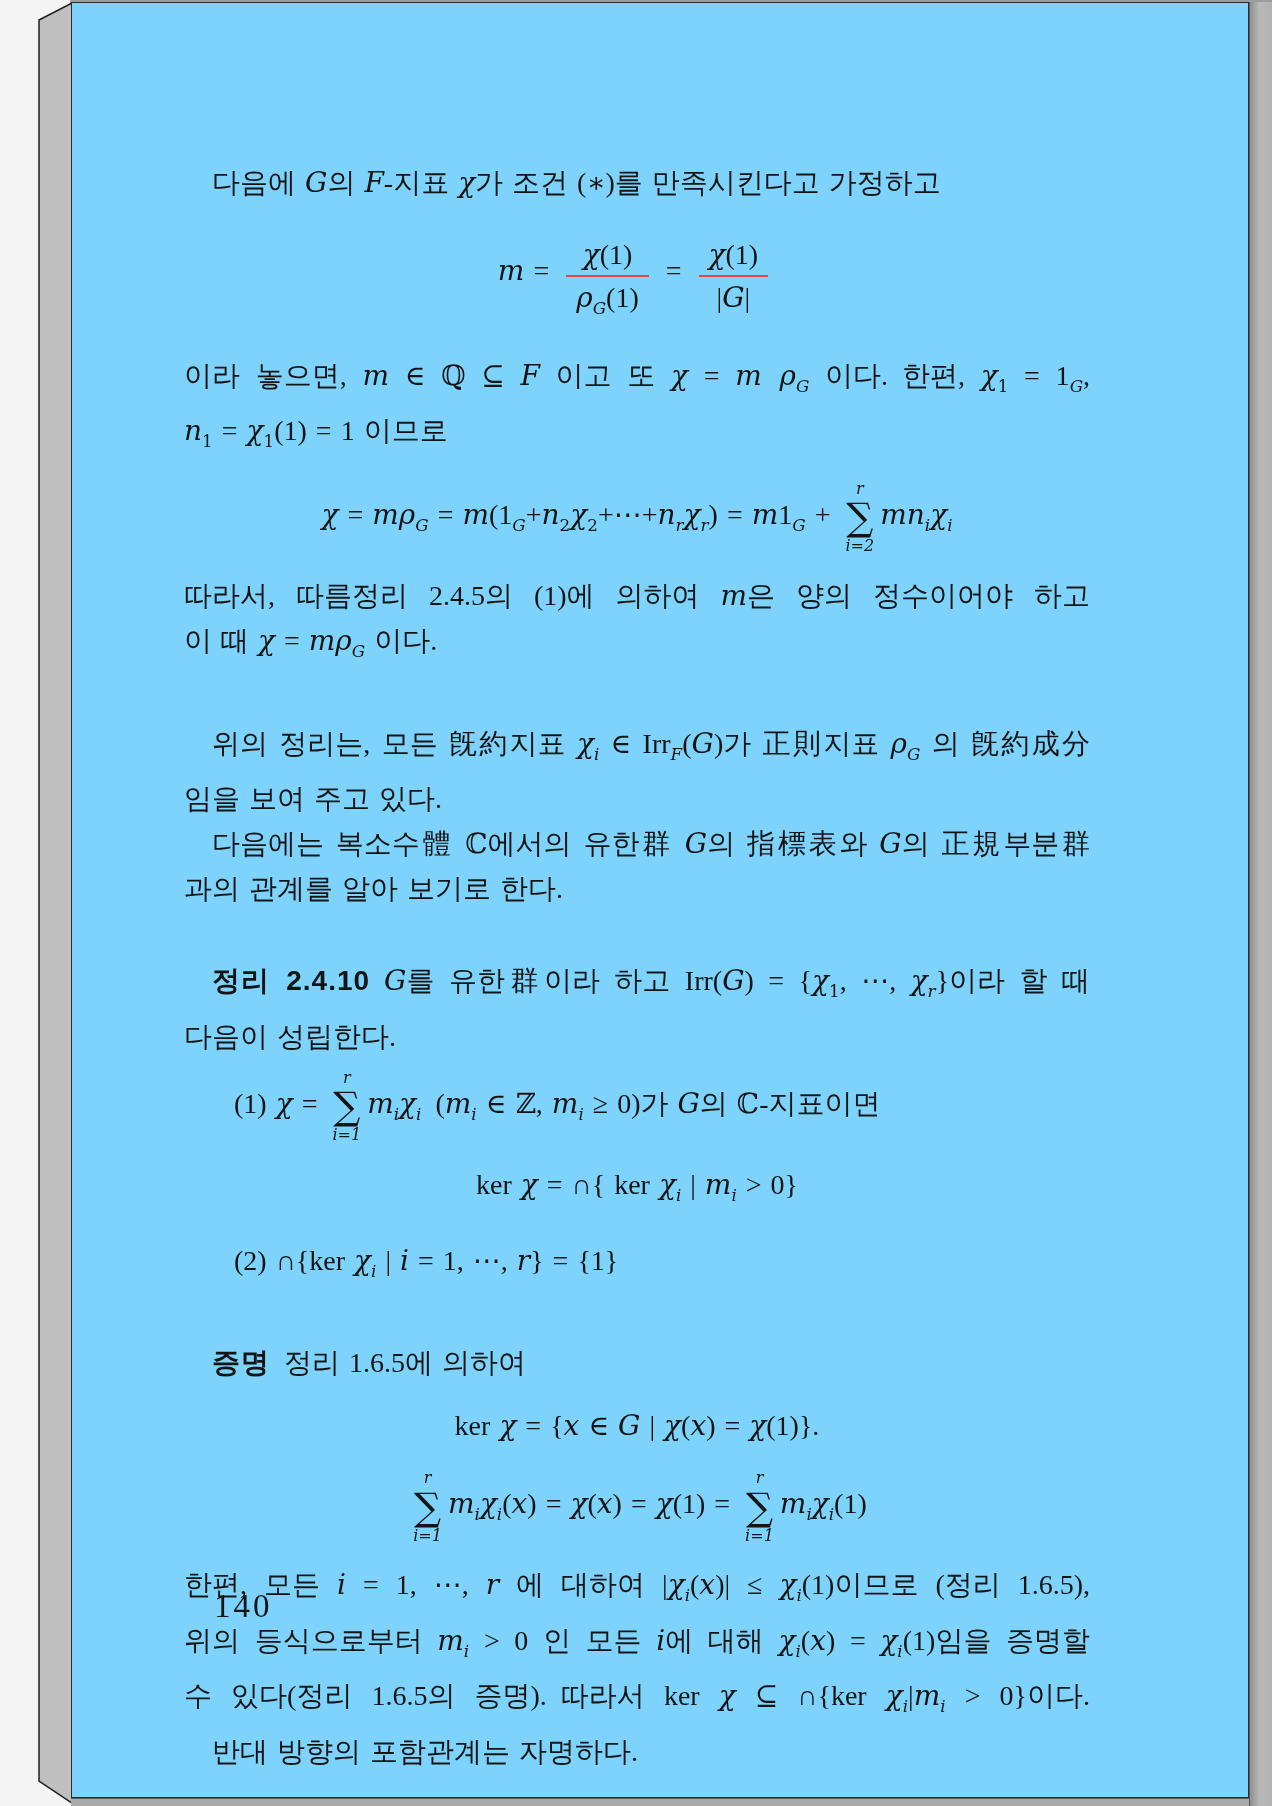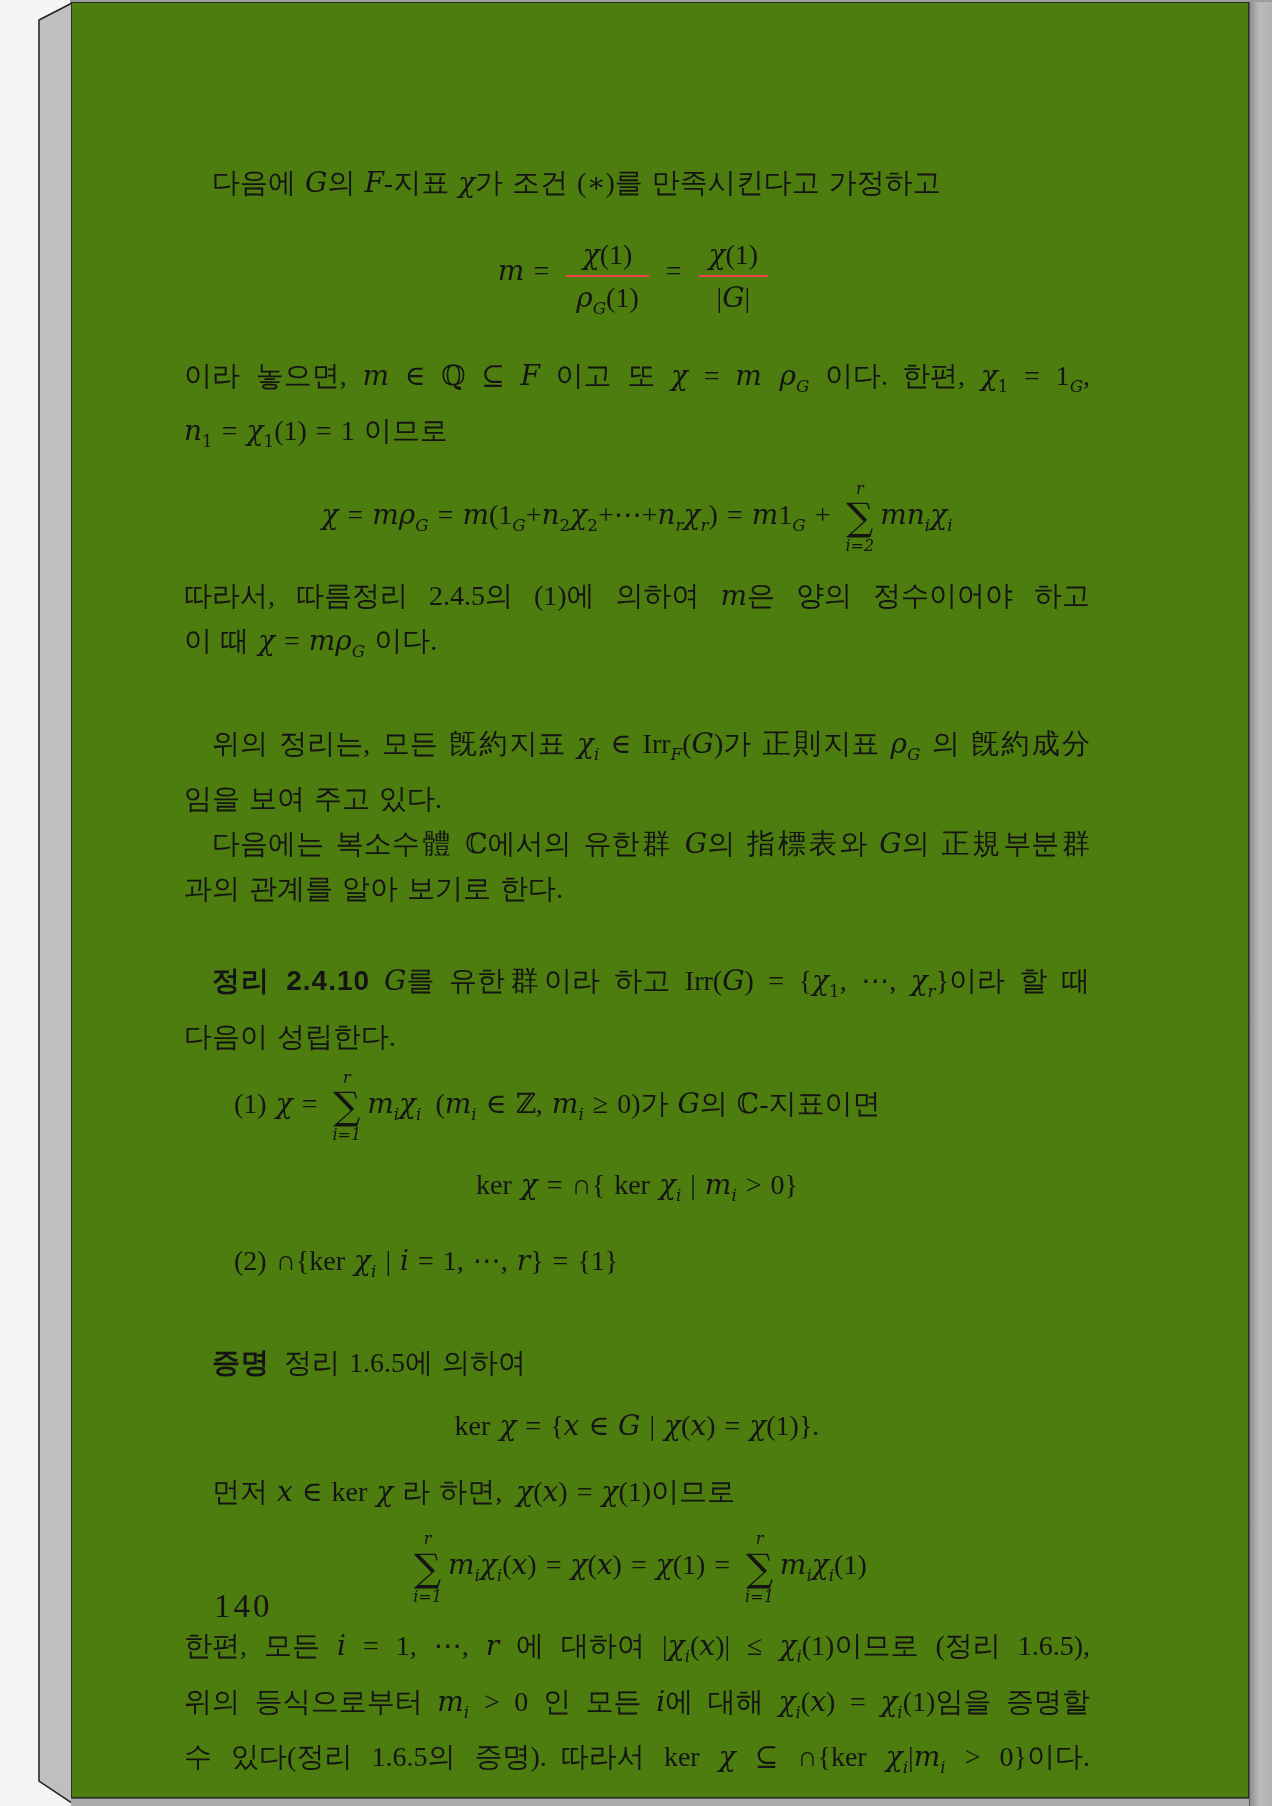--- a/index.html
+++ b/index.html
@@ -10,21 +10,21 @@
     color:#141414;
     overflow:hidden;
     position:relative;
   }
   .stage{position:absolute;inset:0;}
   
   .top-edge{position:absolute;left:70px;top:0;width:1202px;height:3px;background:#9c9c9c;}
   .spine-svg{position:absolute;left:0;top:0;}
   .page{
     position:absolute;left:71px;top:2px;width:1178px;height:1796px;
-    background:#4d7c0f;border:1px solid #2b2b2b;box-sizing:border-box;
+    background:#7dd3fc;border:1px solid #2b2b2b;box-sizing:border-box;
   }
   .right-edge{
     position:absolute;left:1249px;top:2px;width:23px;height:1804px;
     background:linear-gradient(to right,#8f8f8f 0,#b9b9b9 40%,#b2b2b2 100%);
     border-left:1px solid #5a5a5a;
   }
   .bottom-edge{
     position:absolute;left:71px;top:1798px;width:1178px;height:8px;
     background:#aaaaaa;border-top:1px solid #5a5a5a;
   }
@@ -98,21 +98,20 @@
         <div class="bl line">다음이 성립한다.</div>
         <div class="bl line ind2 sp-item">(1) <span class="v">χ</span> = <span class="sum">
             <span class="lim">r</span>
             <span class="sig">∑</span>
             <span class="lim">i=1</span>
           </span><span class="v">m</span><sub class="sv">i</sub><span class="v">χ</span><sub class="sv">i</sub> (<span class="v">m</span><sub class="sv">i</sub> ∈ ℤ, <span class="v">m</span><sub class="sv">i</sub> ≥ 0)가 <span class="v">G</span>의 ℂ-지표이면</div>
         <div class="bl display">ker <span class="v">χ</span> = ∩{ ker <span class="v">χ</span><sub class="sv">i</sub> | <span class="v">m</span><sub class="sv">i</sub> &gt; 0}</div>
         <div class="bl line ind2 sp-item">(2) ∩{ker <span class="v">χ</span><sub class="sv">i</sub> | <span class="v">i</span> = 1, ⋯, <span class="v">r</span>} = {1}</div>
         <div class="bl line ind sp-sect"><span class="kb">증명</span> 정리 1.6.5에 의하여</div>
         <div class="bl display">ker <span class="v">χ</span> = {<span class="v">x</span> ∈ <span class="v">G</span> | <span class="v">χ</span>(<span class="v">x</span>) = <span class="v">χ</span>(1)}.</div>
-        <div class="bl line ind">먼저 <span class="v">x</span> ∈ ker <span class="v">χ</span> 라 하면, <span class="v">χ</span>(<span class="v">x</span>) = <span class="v">χ</span>(1)이므로</div>
         <div class="bl display"><span class="sum">
             <span class="lim">r</span>
             <span class="sig">∑</span>
             <span class="lim">i=1</span>
           </span><span class="v">m</span><sub class="sv">i</sub><span class="v">χ</span><sub class="sv">i</sub>(<span class="v">x</span>) = <span class="v">χ</span>(<span class="v">x</span>) = <span class="v">χ</span>(1) = <span class="sum">
             <span class="lim">r</span>
             <span class="sig">∑</span>
             <span class="lim">i=1</span>
           </span><span class="v">m</span><sub class="sv">i</sub><span class="v">χ</span><sub class="sv">i</sub>(1)</div>
         <div class="bl line just">한편, 모든 <span class="v">i</span> = 1, ⋯, <span class="v">r</span> 에 대하여 |<span class="v">χ</span><sub class="sv">i</sub>(<span class="v">x</span>)| ≤ <span class="v">χ</span><sub class="sv">i</sub>(1)이므로 (정리 1.6.5),</div>

